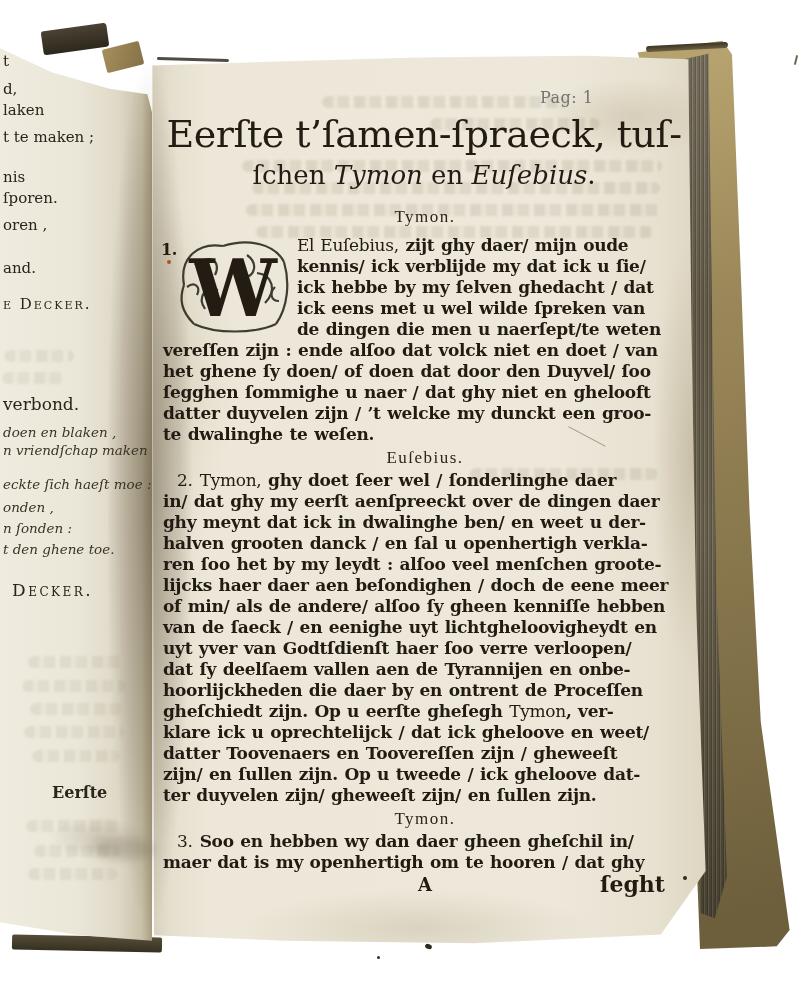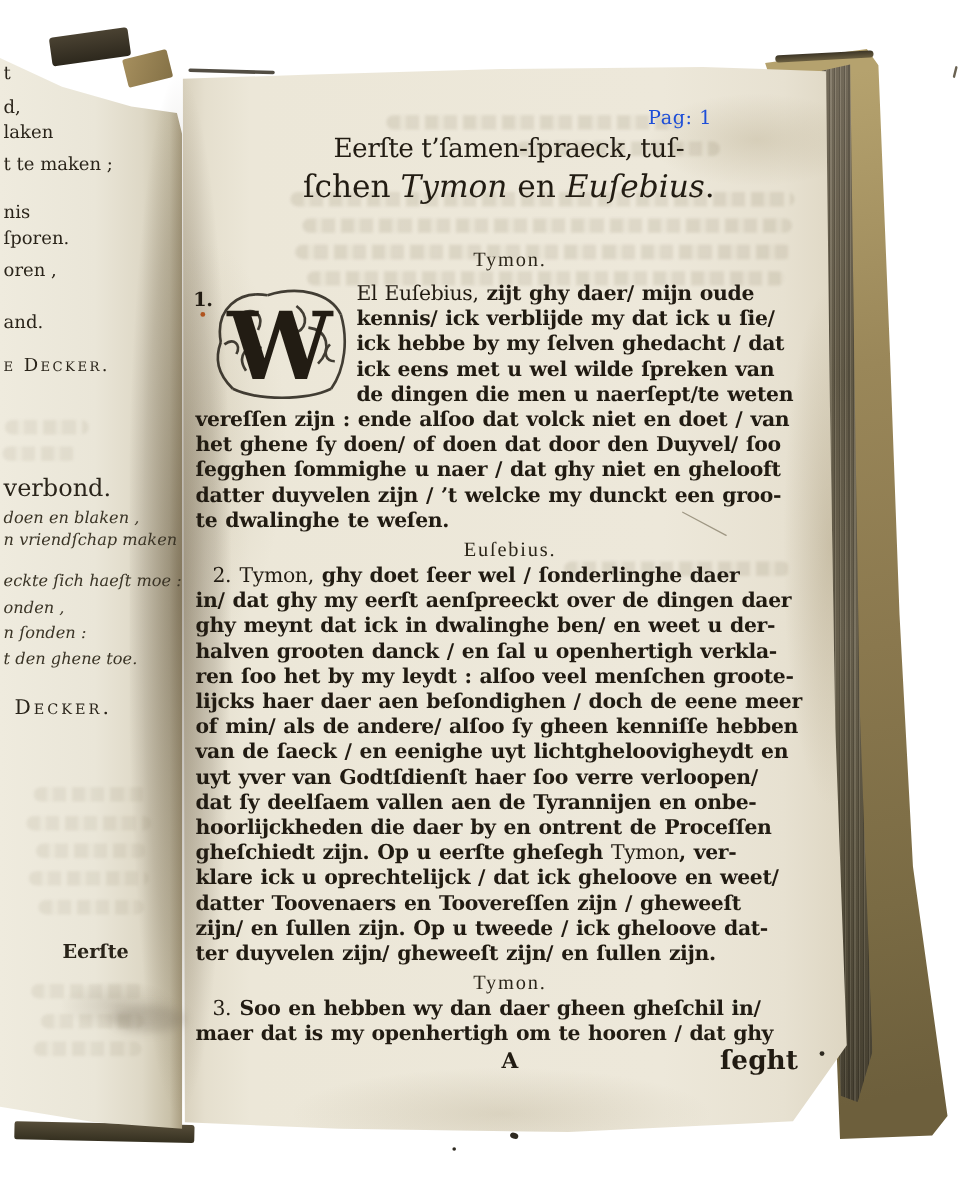--- a/index.html
+++ b/index.html
@@ -46,23 +46,23 @@
   .gutter-smudge{position:absolute;left:92px;top:838px;width:62px;height:22px;z-index:6;border-radius:50%;
     background:rgba(120,110,92,0.30);filter:blur(4px);}
 
   
   .ghost{position:absolute;height:12px;z-index:6;border-radius:6px;filter:blur(1.3px);opacity:.8;
     background:repeating-linear-gradient(90deg,rgba(128,117,90,0.20) 0 11px,rgba(128,117,90,0.05) 11px 16px,rgba(128,117,90,0.18) 16px 27px,transparent 27px 32px);}
   .ghost.lt{opacity:.55;}
 
   
   .txt{position:absolute;z-index:7;}
-  .page-number{left:540px;top:88px;font-size:16px;letter-spacing:0.5px;color:#1d4ed8;}
+  .page-number{left:540px;top:88px;font-size:16px;letter-spacing:0.5px;color:#737373;}
   .title-block{left:160px;top:112px;width:528px;text-align:center;color:#221c13;}
-  .title-l1{font-size:22px;letter-spacing:-0.5px;white-space:nowrap;}
+  .title-l1{font-size:38px;letter-spacing:-0.5px;white-space:nowrap;}
   .title-l2{font-size:26px;margin-top:4px;}
   .title-l2 .it{font-style:italic;}
   .text-col{left:163px;top:204px;width:524px;font-size:17px;line-height:21px;color:#211b12;}
   .heading{text-align:center;font-family:Liberation Serif, serif;font-weight:normal;font-size:17px;
     letter-spacing:1.5px;color:#2b2519;margin:2px 0;}
   .bl{font-family:"DejaVu Serif",serif;font-weight:bold;letter-spacing:-0.3px;word-spacing:1px;}
   .rm{font-family:"DejaVu Serif",serif;font-weight:normal;}
   .para{position:relative;}
   .para .line{white-space:nowrap;overflow:visible;}
   .p1{margin-top:8px;}
@@ -70,21 +70,21 @@
   .dropcap-box{float:left;width:112px;height:100px;margin:2px 8px 2px 14px;}
   .indent-first{padding-left:14px;}
   .sig-row{position:relative;height:21px;margin-top:1px;}
   .sig-mark{position:absolute;left:50%;transform:translateX(-50%);font-weight:bold;font-size:18px;}
   .catchword{position:absolute;right:22px;font-weight:bold;font-size:22px;}
 
   
   .lp-frags{position:absolute;left:0;top:0;width:150px;height:1000px;z-index:7;color:#2a241a;}
   .lp-frags>div{position:absolute;left:3px;white-space:nowrap;}
   .f-rm{font-size:15px;}
-  .f-rm17{font-size:20px;}
+  .f-rm17{font-size:17px;}
   .f-it{font-size:13.5px;font-style:italic;color:#3a3426;}
   .f-sc{font-size:15px;font-variant:small-caps;letter-spacing:2px;}
   .f-sc2{font-size:17px;font-variant:small-caps;letter-spacing:2.5px;}
   .f-bl{font-size:16px;font-weight:bold;}
 
   
   .speck{position:absolute;z-index:8;background:#2e2a21;border-radius:50%;}
   .red-dot{position:absolute;z-index:8;width:4px;height:4px;border-radius:50%;background:#b0541f;}
   .corner-mark{position:absolute;z-index:8;width:2px;height:10px;background:#6a6252;
     transform:rotate(14deg);border-radius:1px;}

